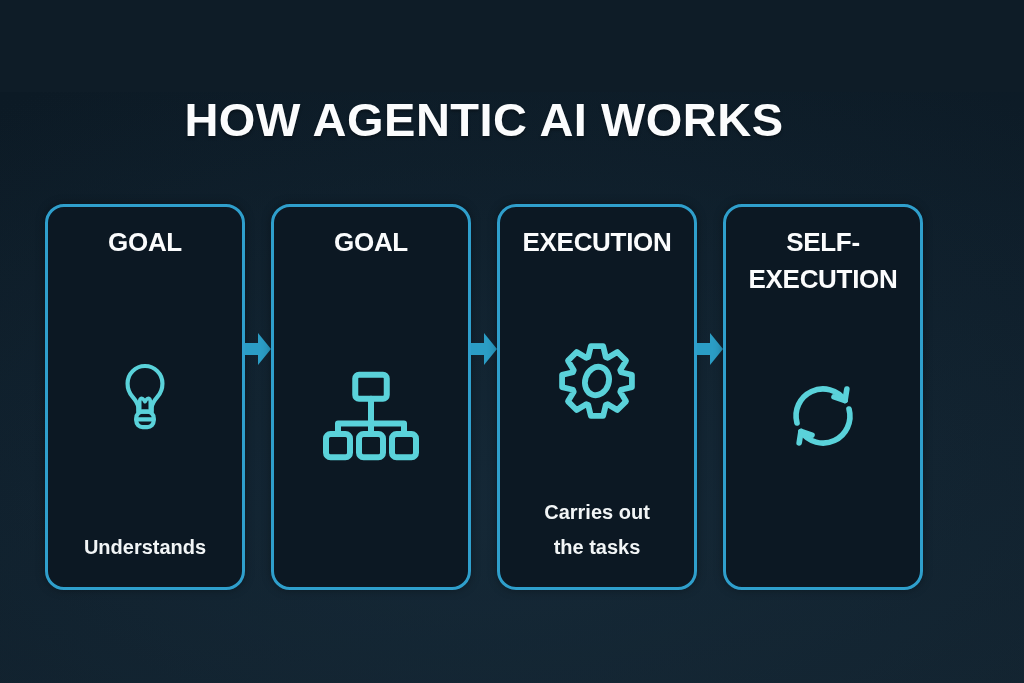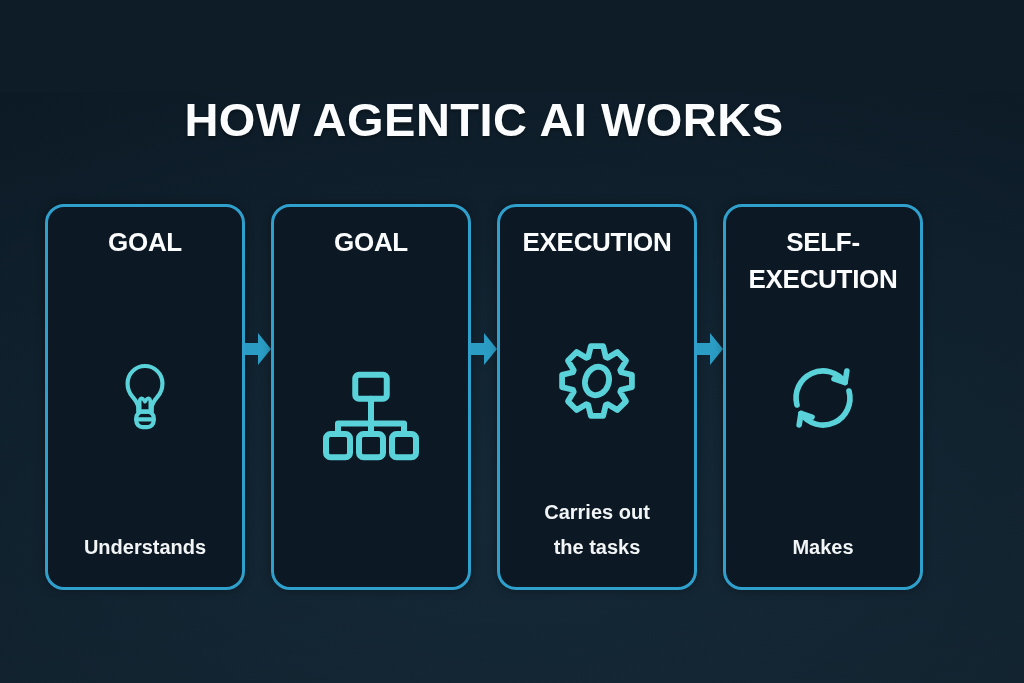--- a/index.html
+++ b/index.html
@@ -175,18 +175,17 @@
         <span>
           <svg width="82" height="82" viewBox="0 0 64 64">
             <path class="icon-stroke" stroke-width="4.4" d="M11.7 37.4 A21 21 0 0 1 49.2 19.9"></path>
             <path class="icon-stroke" stroke-width="4.4" d="M50.6 11.0 L49.2 19.9 L40.6 17.1"></path>
             <path class="icon-stroke" stroke-width="4.4" d="M52.3 26.6 A21 21 0 0 1 14.8 44.1"></path>
             <path class="icon-stroke" stroke-width="4.4" d="M13.4 53.0 L14.8 44.1 L23.4 46.9"></path>
           </svg>
         </span>
       </div>
       <div class="card-desc">
-        <div>Makes</div>
       </div>
     </div>
 
   </div>
 </div>
 
 </body></html>

